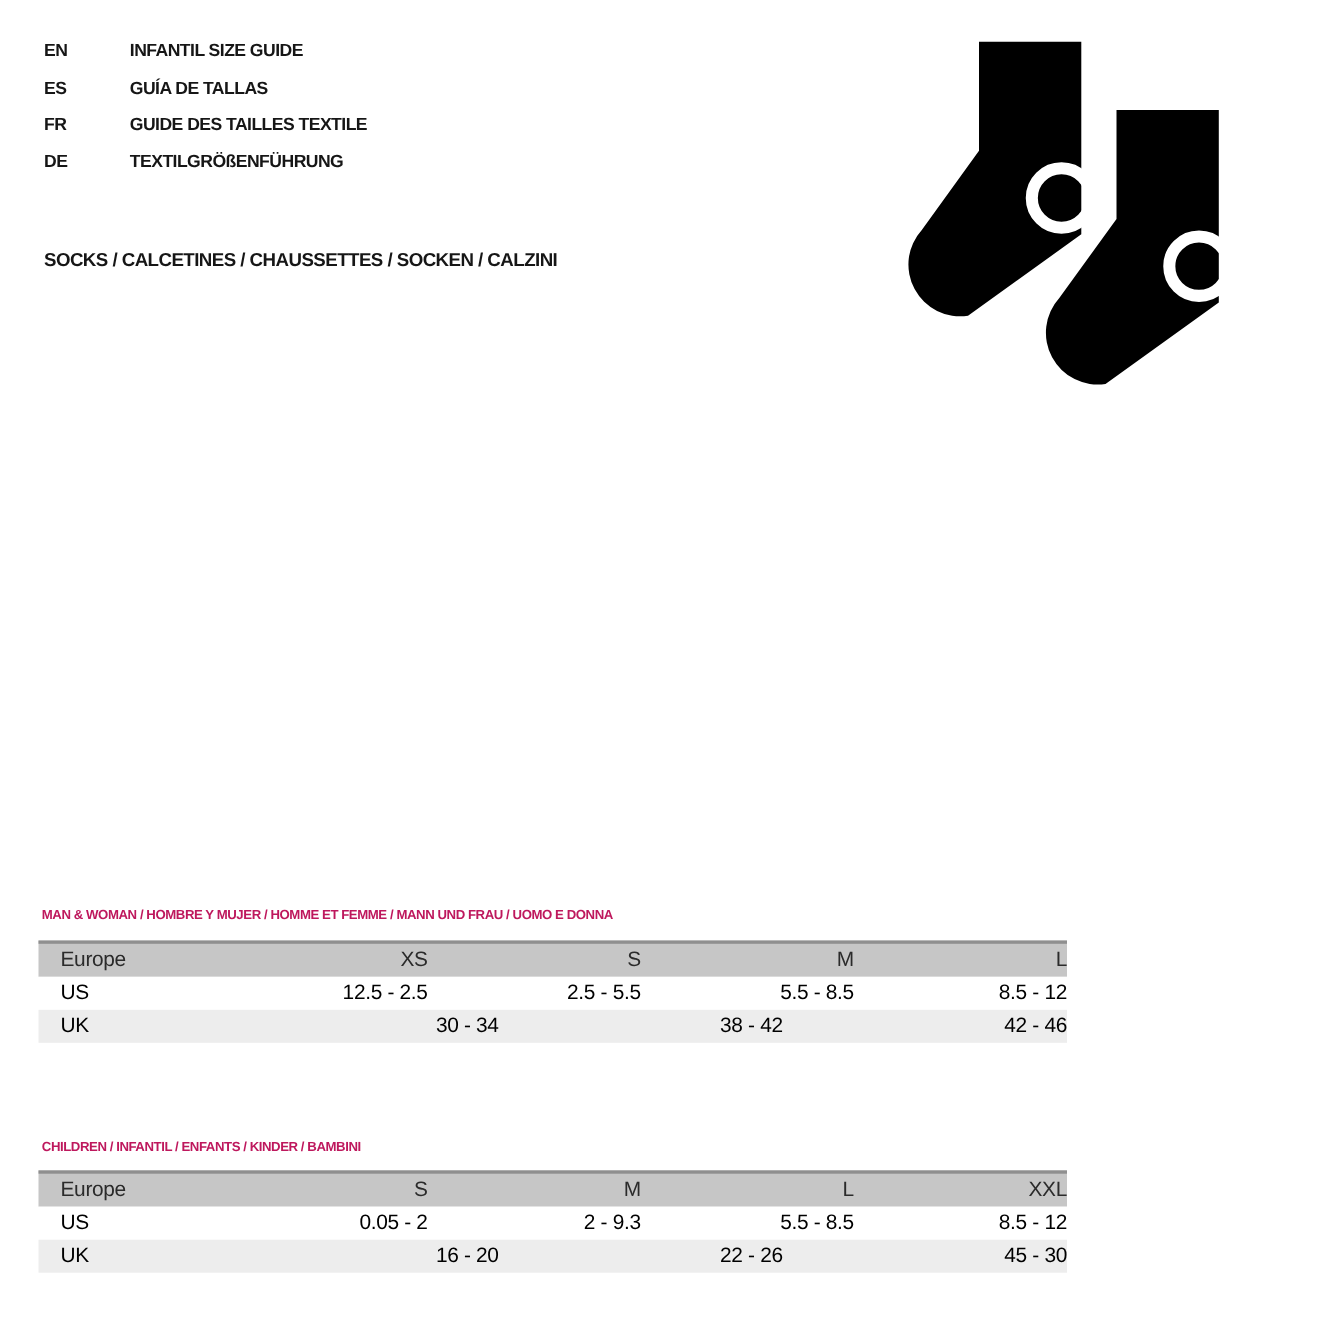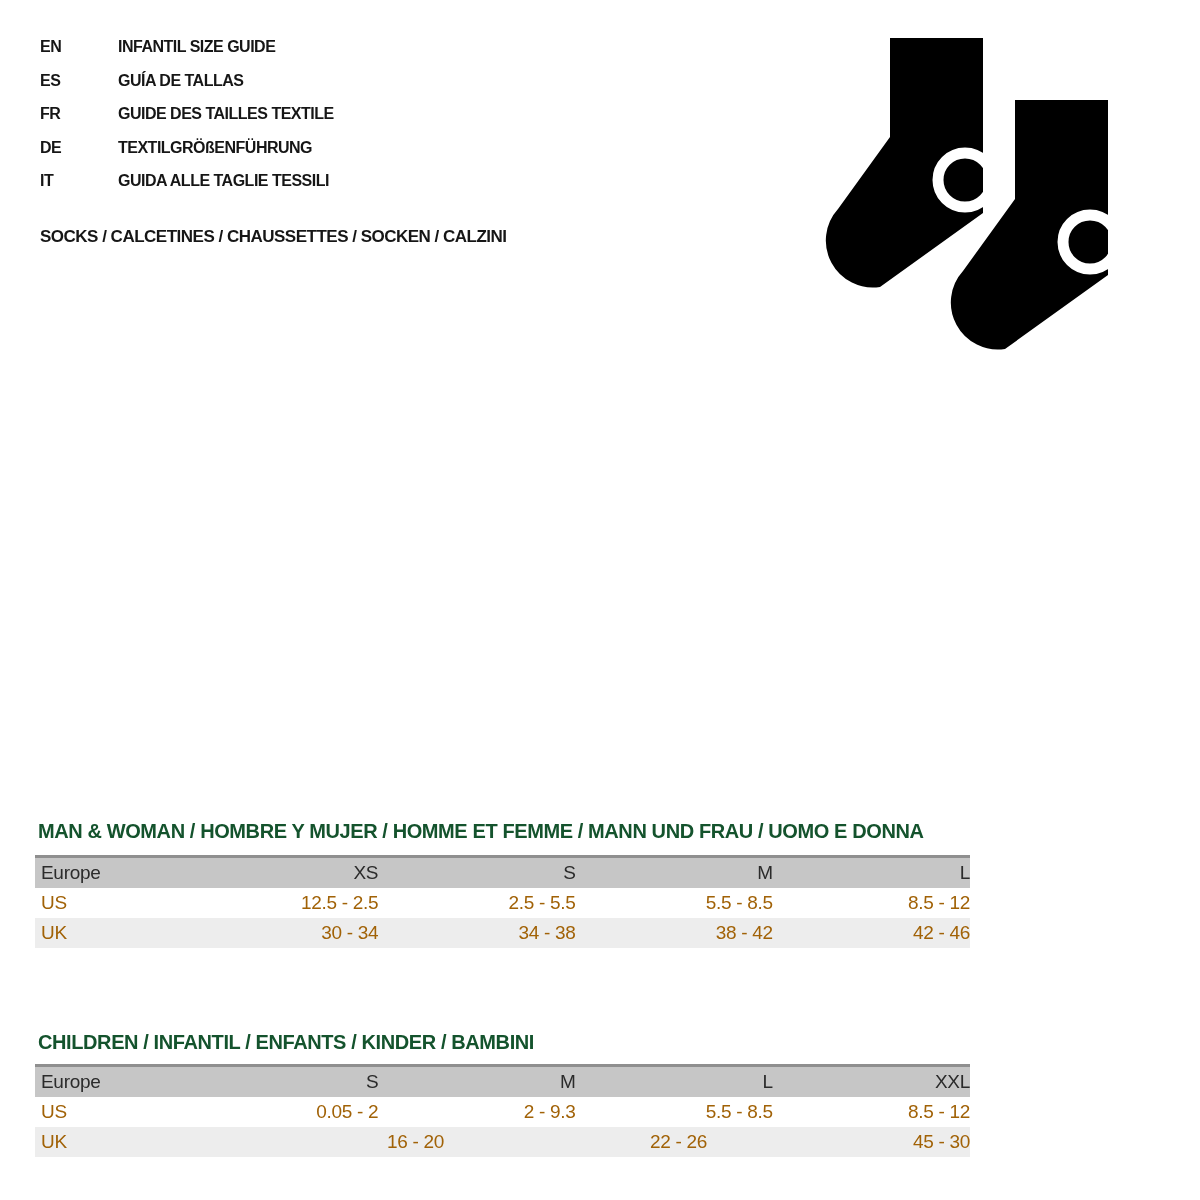--- a/index.html
+++ b/index.html
@@ -9,57 +9,53 @@
   }
   
   .lang-block{position:absolute;left:40px;top:30px;}
   .lang-row{display:flex;line-height:33.5px;font-size:16px;font-weight:bold;letter-spacing:-0.5px;color:#161616;}
   .lang-code{width:78px;flex:0 0 78px;}
   
   .product-line{position:absolute;left:40px;top:222px;font-size:17px;font-weight:bold;letter-spacing:-0.5px;line-height:30px;color:#161616;}
   
   .socks-icon{position:absolute;left:810px;top:25px;width:330px;height:345px;}
   
-  .table-title{position:absolute;left:38px;font-size:20px;font-weight:bold;letter-spacing:-0.4px;line-height:26px;color:#14532d;}
+  .table-title{position:absolute;left:38px;font-size:12px;font-weight:bold;letter-spacing:-0.4px;line-height:26px;color:#be185d;}
   .title-adults{top:818px;}
   .title-children{top:1029px;}
   
   .size-table{position:absolute;left:35px;width:935px;}
   .table-adults{top:855px;}
   .table-children{top:1064px;}
-  .trow{display:flex;height:30px;line-height:30px;font-size:19px;letter-spacing:-0.3px;color:#a16207;}
+  .trow{display:flex;height:30px;line-height:30px;font-size:19px;letter-spacing:-0.3px;color:#000000;}
   .trow.thead{background:#c6c6c6;border-top:3px solid #8f8f8f;color:#2b2b2b;}
   .trow.row-white{background:#ffffff;}
   .trow.row-gray{background:#ededed;}
   .cell{flex:1 1 0;text-align:right;white-space:nowrap;}
-  .cell.label{flex:0 0 140px;text-align:left;padding-left:6px;}
+  .cell.label{flex:0 0 140px;text-align:left;padding-left:20px;}
 </style>
 </head>
 <body>
 
 <div class="lang-block">
   <div class="lang-row">
     <span class="lang-code">EN</span>
     <span class="lang-label">INFANTIL SIZE GUIDE</span>
   </div>
   <div class="lang-row">
     <span class="lang-code">ES</span>
     <span class="lang-label">GUÍA DE TALLAS</span>
   </div>
   <div class="lang-row">
     <span class="lang-code">FR</span>
     <span class="lang-label">GUIDE DES TAILLES TEXTILE</span>
   </div>
   <div class="lang-row">
     <span class="lang-code">DE</span>
     <span class="lang-label">TEXTILGRÖßENFÜHRUNG</span>
-  </div>
-  <div class="lang-row">
-    <span class="lang-code">IT</span>
-    <span class="lang-label">GUIDA ALLE TAGLIE TESSILI</span>
   </div>
 </div>
 
 <div class="product-line">SOCKS / CALCETINES / CHAUSSETTES / SOCKEN / CALZINI</div>
 
 <svg class="socks-icon" viewBox="810 25 330 345" xmlns="http://www.w3.org/2000/svg" aria-hidden="true">
 
   <g>
     <path d="M890,38 H983 V213 L880,287 A47,47 0 0 1 838,209 L890,137 Z" fill="#000"></path>
     <circle cx="965" cy="180" r="27" fill="none" stroke="#fff" stroke-width="11"></circle>
@@ -84,21 +80,20 @@
   <div class="trow row-white">
     <div class="cell label">US</div>
     <div class="cell">12.5 - 2.5</div>
     <div class="cell">2.5 - 5.5</div>
     <div class="cell">5.5 - 8.5</div>
     <div class="cell">8.5 - 12</div>
   </div>
   <div class="trow row-gray">
     <div class="cell label">UK</div>
     <div class="cell">30 - 34</div>
-    <div class="cell">34 - 38</div>
     <div class="cell">38 - 42</div>
     <div class="cell">42 - 46</div>
   </div>
 </div>
 
 <div class="table-title title-children">CHILDREN / INFANTIL / ENFANTS / KINDER / BAMBINI</div>
 <div class="size-table table-children">
   <div class="trow thead">
     <div class="cell label">Europe</div>
     <div class="cell">S</div>

